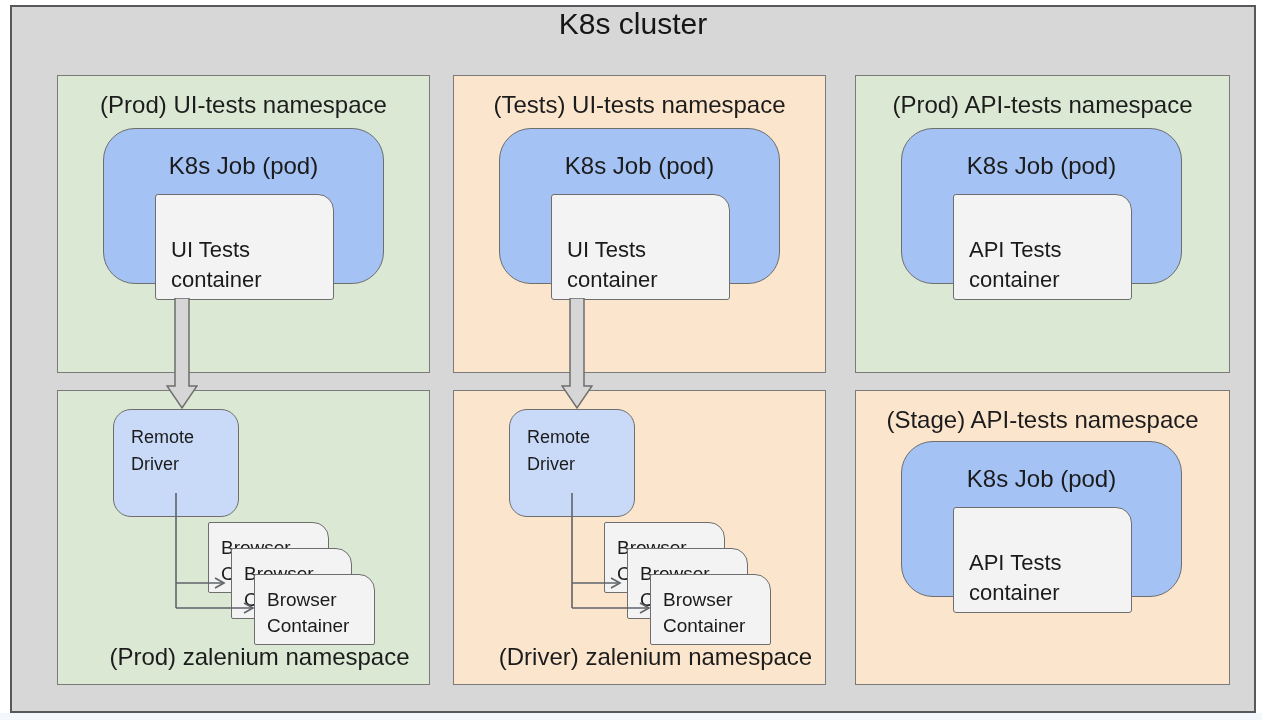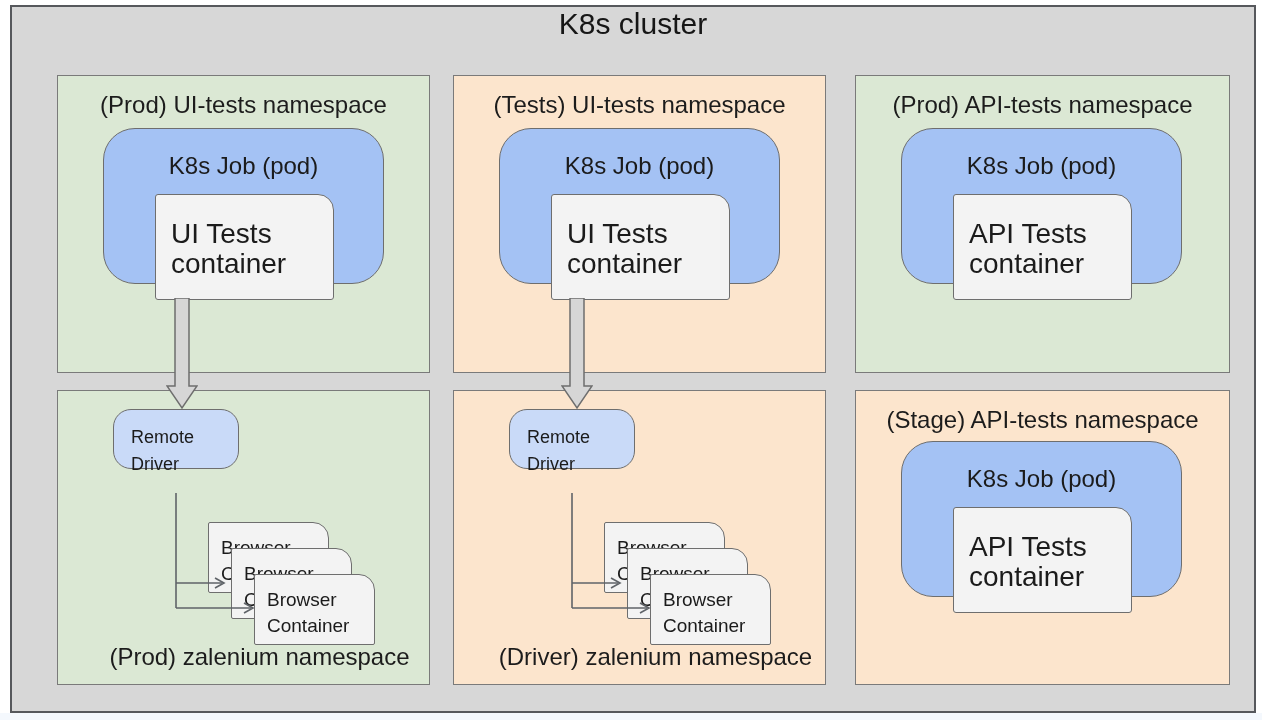--- a/index.html
+++ b/index.html
@@ -27,23 +27,23 @@
   .panel-title.bottom{top:auto;bottom:13px;padding-left:32px;}
 
   .pod-box{position:absolute;left:45px;top:52px;width:281px;height:156px;
            box-sizing:border-box;background:#a4c2f4;border:1.5px solid #6e6e6e;
            border-radius:32px;}
   .pod-label{margin-top:23px;text-align:center;font-size:24px;}
 
   .container-box{position:absolute;left:51px;top:65px;width:179px;height:106px;
                  box-sizing:border-box;background:#f3f3f3;border:1.5px solid #6e6e6e;
                  border-radius:3px 16px 3px 3px;}
-  .container-label{margin:24px 0 0 15px;font-size:28px;line-height:30px;width:150px;}
+  .container-label{margin:40px 0 0 15px;font-size:22px;line-height:30px;width:150px;}
 
-  .rd-box{position:absolute;left:55px;top:18px;width:126px;height:60px;
+  .rd-box{position:absolute;left:55px;top:18px;width:126px;height:108px;
           box-sizing:border-box;background:#c9daf8;border:1.5px solid #6e6e6e;
           border-radius:18px;z-index:2;}
   .rd-label{margin:14px 0 0 17px;font-size:18px;line-height:27px;width:86px;}
 
   .bc-box{position:absolute;width:121px;height:71px;box-sizing:border-box;
           background:#f3f3f3;border:1.4px solid #6e6e6e;border-radius:2px 16px 2px 2px;}
   .bc1{left:150px;top:131px;z-index:1;}
   .bc2{left:173px;top:157px;z-index:2;}
   .bc3{left:196px;top:183px;z-index:3;}
   .bc-label{margin:12px 0 0 12px;font-size:19px;line-height:26px;width:94px;}

